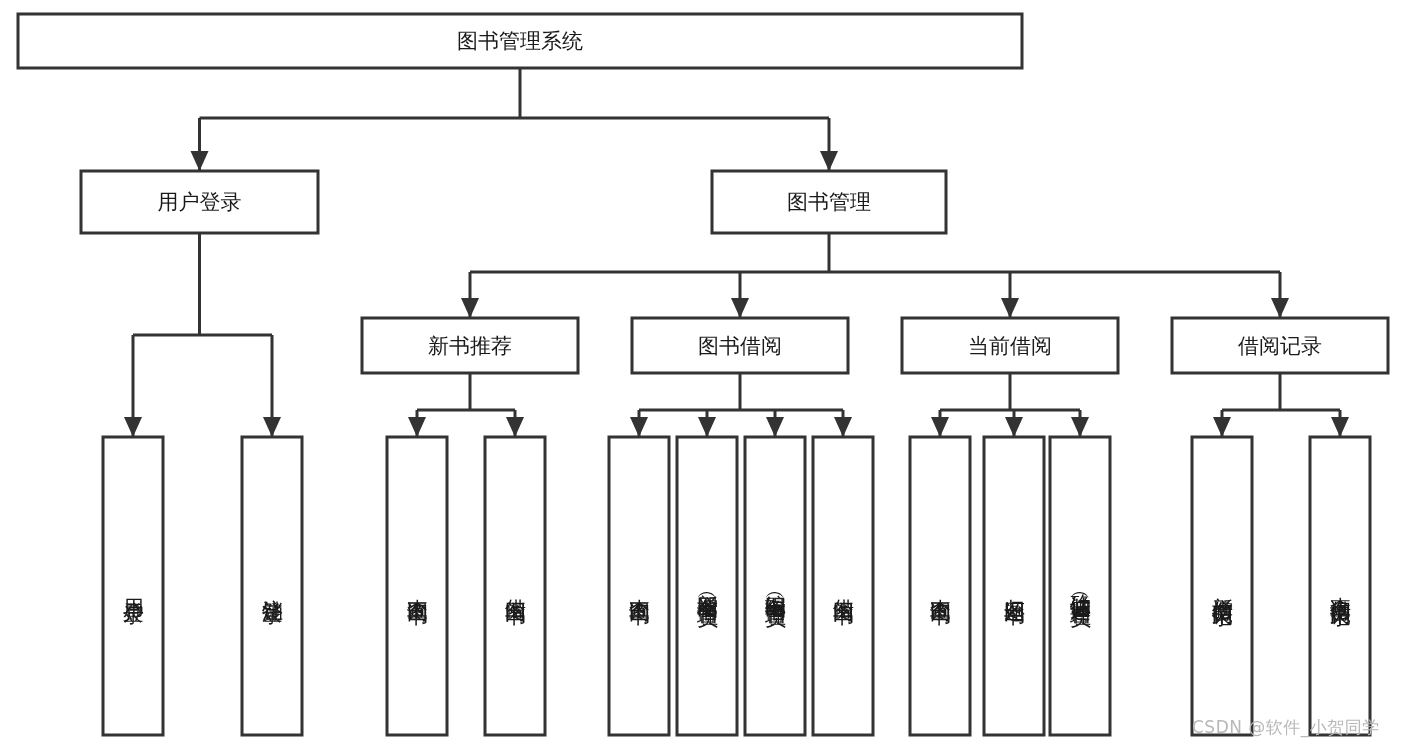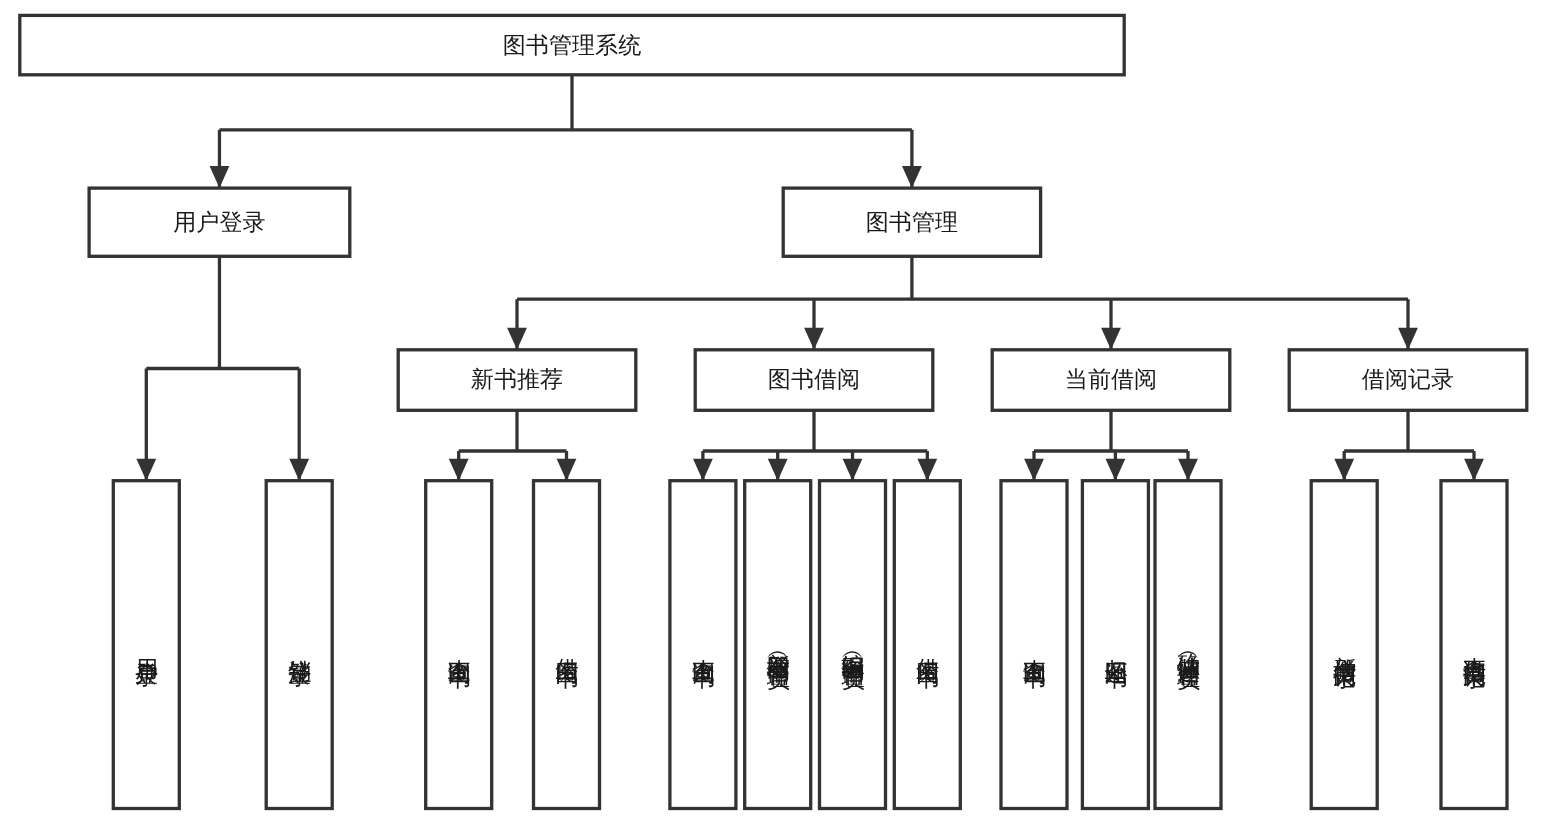--- a/index.html
+++ b/index.html
@@ -172,13 +172,14 @@
       <div class="node-label-v" style="left: 609px; top: 437px; width: 60px; height: 298px;">查询图书</div>
       <div class="node-label-v" style="left: 677px; top: 437px; width: 60px; height: 298px;">新增图书（管理员）</div>
       <div class="node-label-v" style="left: 745px; top: 437px; width: 60px; height: 298px;">编辑图书（管理员）</div>
       <div class="node-label-v" style="left: 813px; top: 437px; width: 60px; height: 298px;">借阅图书</div>
       <div class="node-label-v" style="left: 910px; top: 437px; width: 60px; height: 298px;">查询图书</div>
       <div class="node-label-v" style="left: 984px; top: 437px; width: 60px; height: 298px;">归还图书</div>
       <div class="node-label-v" style="left: 1050px; top: 437px; width: 60px; height: 298px;">确认归还（管理员）</div>
       <div class="node-label-v" style="left: 1192px; top: 437px; width: 60px; height: 298px;">新增借阅记录</div>
       <div class="node-label-v" style="left: 1310px; top: 437px; width: 60px; height: 298px;">查询借阅记录</div>
     </div>
+  <div class="watermark" style="left: 1192px; top: 716px;">CSDN @软件_小贺同学</div>
 </div>
 
 </body></html>

